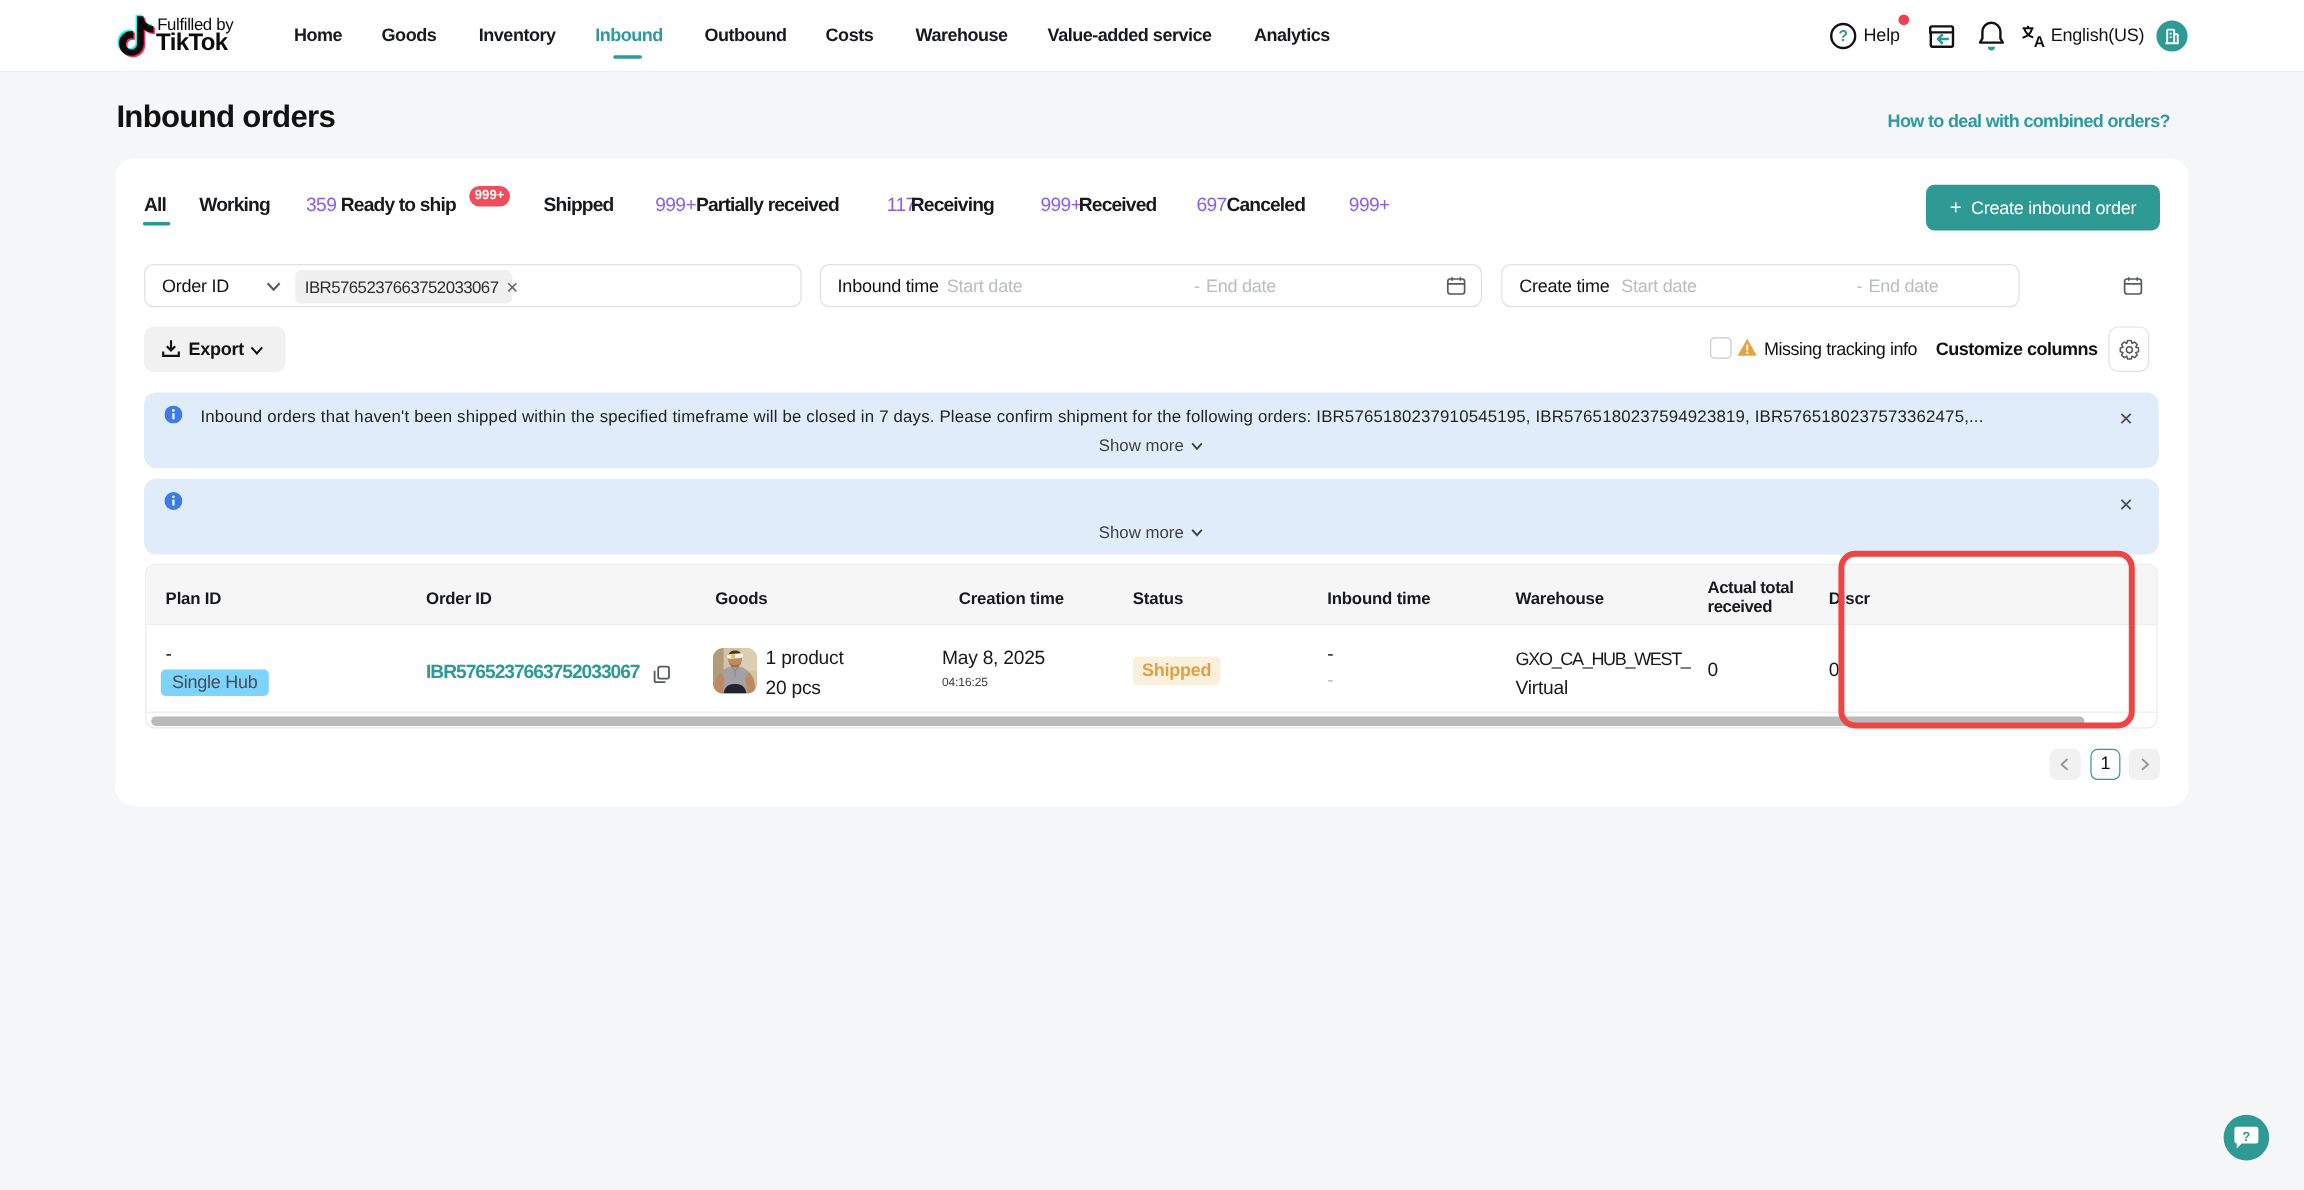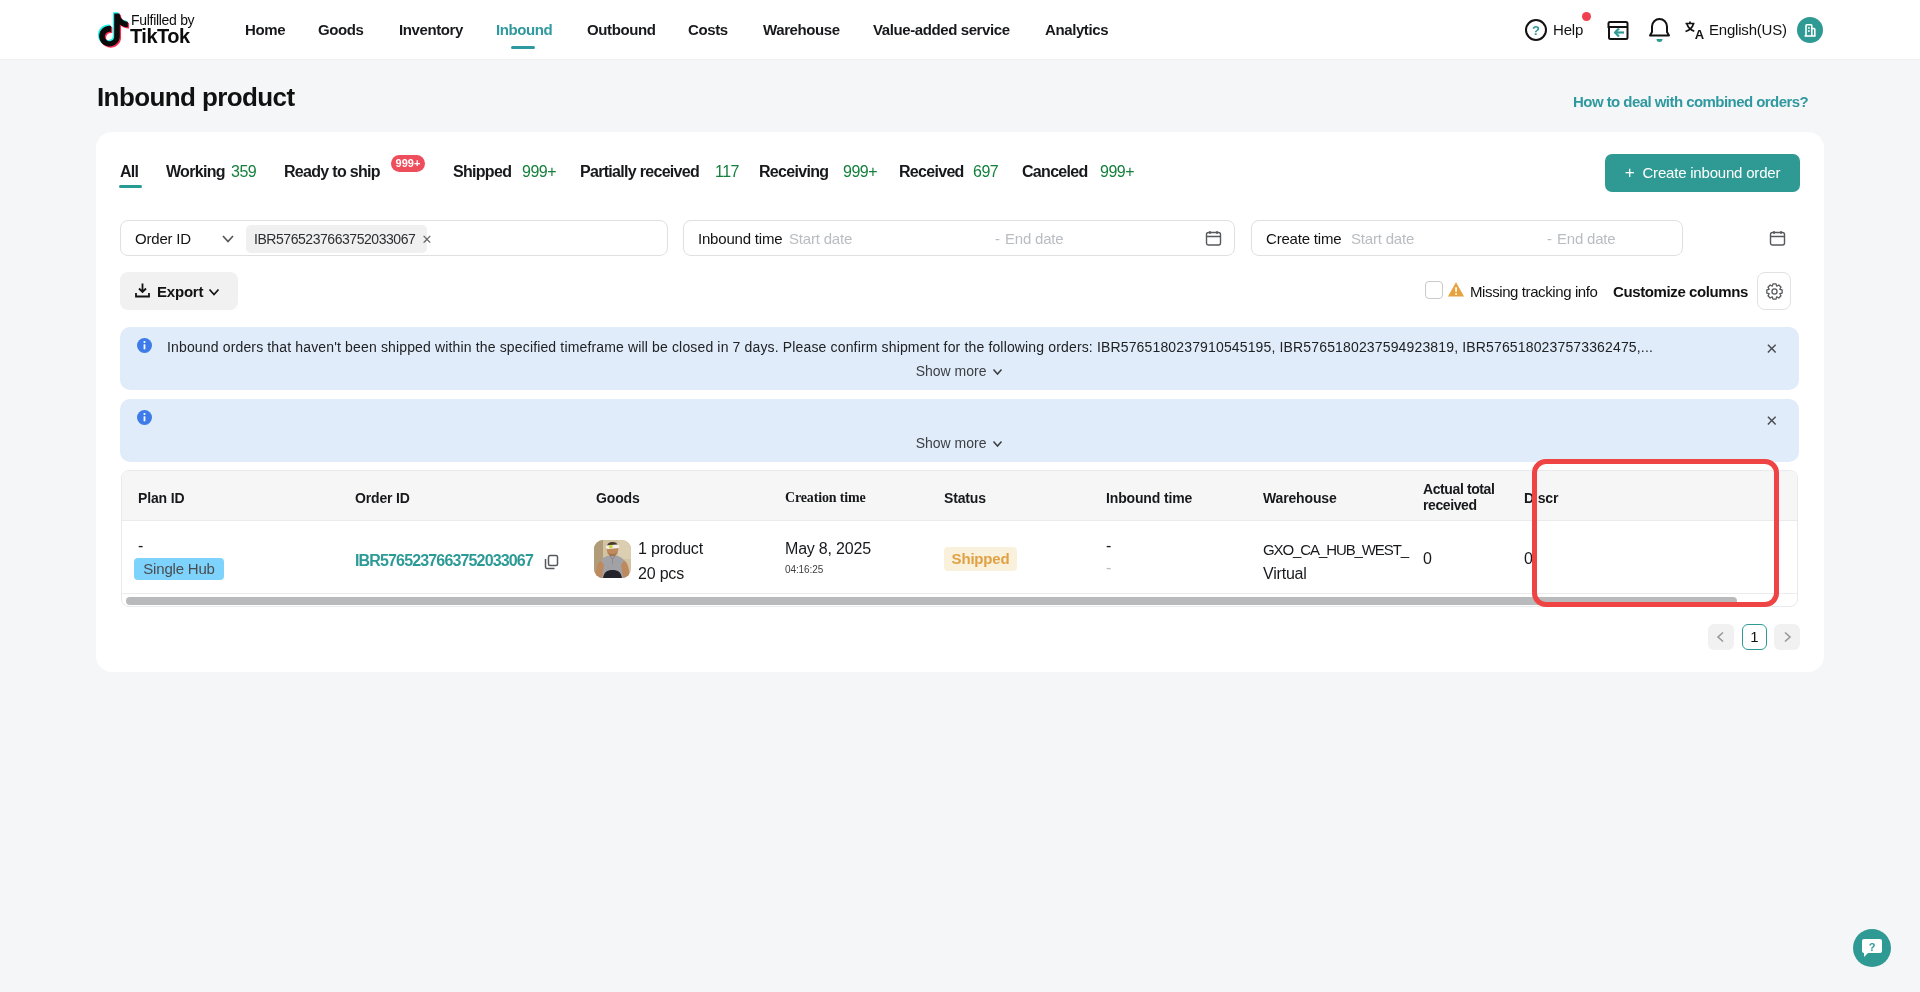--- a/index.html
+++ b/index.html
@@ -6,21 +6,21 @@
   html,body { width:1920px; height:992px; overflow:hidden; }
   body { font-family:"Liberation Sans", sans-serif; background:#f5f6f7; color:#121212; }
   #root { position:relative; width:1920px; height:992px; }
   .abs { position:absolute; }
   
   #topbar { position:absolute; left:0; top:0; width:1920px; height:60px; background:#fff; border-bottom:1px solid #f0f0f0; }
   .nav { position:absolute; top:21px; font-size:15px; font-weight:700; color:#18191c; letter-spacing:-0.4px; }
   
   #card { position:absolute; left:96px; top:132px; width:1728px; height:540px; background:#fff; border-radius:16px; }
   .tab { position:absolute; top:31px; font-size:16px; font-weight:700; color:#18191c; letter-spacing:-0.7px; white-space:nowrap; }
-  .tabcnt { position:absolute; top:31px; font-size:16px; font-weight:400; color:#15803d; letter-spacing:-0.5px; }
+  .tabcnt { position:absolute; top:31px; font-size:16px; font-weight:400; color:#8b5cf6; letter-spacing:-0.5px;margin-left:24px; }
   .fbox { position:absolute; top:88px; height:36px; border:1px solid #e0e0e2; border-radius:8px; background:#fff; }
   .flabel { position:absolute; top:9px; font-size:15px; color:#121212; letter-spacing:-0.2px; }
   .ph { color:#b9bdc1; }
   .hdr { position:absolute; font-size:14px; font-weight:700; color:#18191c; letter-spacing:-0.15px; }
   .cell1 { position:absolute; font-size:16px; color:#18191c; letter-spacing:-0.2px; white-space:nowrap; }
   .cell2 { position:absolute; font-size:10px; color:#404040; letter-spacing:-0.1px; }
   .banner { position:absolute; left:24px; width:1679px; height:63px; background:#e1ecfb; border-radius:10px; font-size:14px; color:#202224; }
   .bannertext { position:absolute; left:47px; top:12px; font-size:14px; color:#202224; letter-spacing:0.15px; white-space:nowrap; }
   .showmore { position:absolute; top:36px; width:100%; text-align:center; font-size:14px; color:#3c3f42; }
   .bx { position:absolute; top:13px; right:21px; font-size:15px; color:#4b4e52; }
@@ -69,21 +69,21 @@
     </svg>
     <span class="abs" style="left:1709px; top:21px; font-size:15px; color:#121212; letter-spacing:-0.2px;">English(US)</span>
     <div class="abs" style="left:1797px; top:17px; width:26px; height:26px; border-radius:50%; background:#2f9a93;"></div>
     <svg class="abs" style="left:1797px; top:17px;" width="26" height="26" viewBox="0 0 26 26">
       <path d="M9 19 V8.5 a0.8 0.8 0 0 1 .8 -.8 H14 a0.8 0.8 0 0 1 .8 .8 V19" fill="none" stroke="#fff" stroke-width="1.6"></path>
       <path d="M14.8 11.5 H17 a0.8 0.8 0 0 1 .8 .8 V19" fill="none" stroke="#fff" stroke-width="1.6"></path>
       <path d="M7.5 19 h11" stroke="#fff" stroke-width="1.6"></path>
       <path d="M11 11 h1.8 M11 14 h1.8" stroke="#fff" stroke-width="1.3"></path>
     </svg>
   </div>
-  <div id="heading" class="abs" style="left:97px; top:82px; font-size:26px; font-weight:700; letter-spacing:-0.6px; color:#111;">Inbound product</div>
+  <div id="heading" class="abs" style="left:97px; top:82px; font-size:26px; font-weight:700; letter-spacing:-0.6px; color:#111;">Inbound orders</div>
   <div class="abs" style="left:1573px; top:93px; font-size:15px; font-weight:700; color:#2f99a0; letter-spacing:-0.55px;">How to deal with combined orders?</div>
   <div id="card">
     <span class="tab" style="left:24px;">All</span>
     <div class="abs" style="left:23px; top:53px; width:23px; height:3px; background:#279a94; border-radius:2px;"></div>
     <span class="tab" style="left:70px;">Working</span>
       <span class="tabcnt" style="left:135px;">359</span>
     <span class="tab" style="left:188px;">Ready to ship</span>
     <div class="abs" style="left:295px; top:23px; width:34px; height:17px; background:#ee4d5c; border-radius:9px; color:#fff; font-size:11px; font-weight:700; text-align:center; line-height:17px;">999+</div>
     <span class="tab" style="left:357px;">Shipped</span>
       <span class="tabcnt" style="left:426px;">999+</span>
@@ -172,21 +172,21 @@
             <path d="M1.5 1.5 L5.5 6 L9.5 1.5" fill="none" stroke="#3c3f42" stroke-width="1.5"></path>
           </svg></div>
       <span class="bx">✕</span>
     </div>
 
     <div id="table" class="abs" style="left:25px; top:338px; width:1677px; height:137px; border:1px solid #e9eaeb; border-radius:8px; background:#fff;">
       <div class="abs" style="left:0; top:0; width:1675px; height:50px; background:#f6f6f7; border-bottom:1px solid #e9eaeb; border-radius:8px 8px 0 0;"></div>
       <span class="hdr" style="left:16px; top:19px;">Plan ID</span>
       <span class="hdr" style="left:233px; top:19px;">Order ID</span>
       <span class="hdr" style="left:474px; top:19px;">Goods</span>
-      <span class="hdr" style="left:663px; top:19px;font-family:Liberation Serif, serif;">Creation time</span>
+      <span class="hdr" style="left:677px; top:19px;">Creation time</span>
       <span class="hdr" style="left:822px; top:19px;">Status</span>
       <span class="hdr" style="left:984px; top:19px;">Inbound time</span>
       <span class="hdr" style="left:1141px; top:19px;">Warehouse</span>
       <span class="hdr" style="left:1301px; top:10px; width:86px; line-height:16px; letter-spacing:-0.4px;">Actual total received</span>
       <span class="hdr" style="left:1402px; top:19px;">Discr</span>
 
       <span class="cell1" style="left:16px; top:66px;">-</span>
       <div class="abs" style="left:12px; top:87px; width:90px; height:22px; background:#7dd3fc; border-radius:4px; font-size:15px; color:#4a4c4f; text-align:center; line-height:22px; letter-spacing:-0.2px;">Single Hub</div>
       <span class="abs" style="left:233px; top:81px; font-size:16px; font-weight:700; color:#2c9a96; letter-spacing:-0.85px;">IBR5765237663752033067</span>
       <svg class="abs" style="left:422px; top:83px;" width="15" height="16" viewBox="0 0 15 16">

